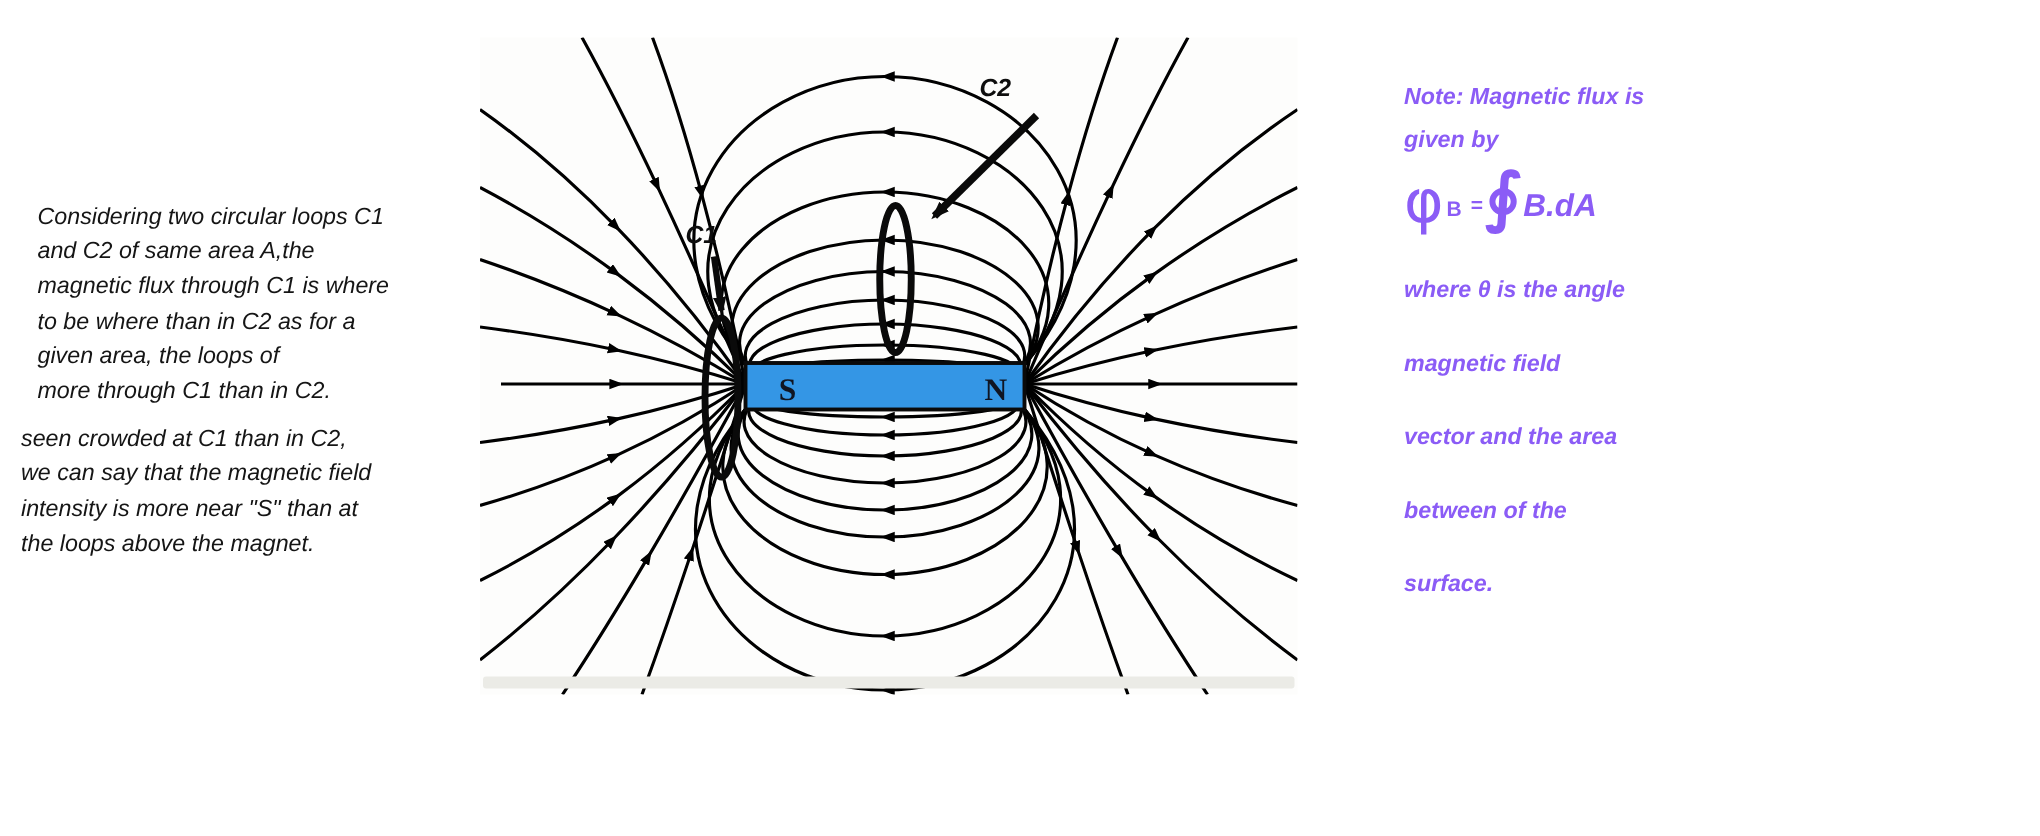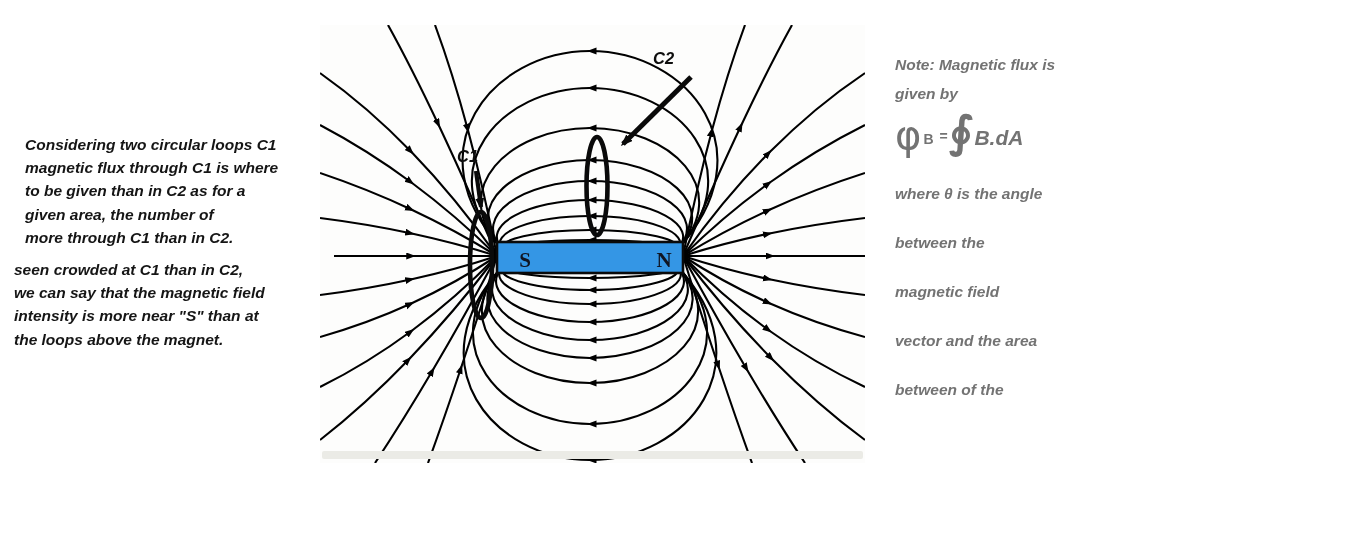--- a/index.html
+++ b/index.html
@@ -5,41 +5,41 @@
   html,body{margin:0;padding:0;}
   body{
     width:1360px;height:557px;position:relative;overflow:hidden;
     background:#ffffff;
     font-family:"Liberation Sans",sans-serif;
     color:#1b1b1b;
   }
   
   .left-note{
     position:absolute;left:14px;top:133px;width:312px;
-    font-weight:700;font-style:italic;font-size:15.5px;line-height:23.2px;
+    font-weight:400;font-style:italic;font-size:15.5px;line-height:23.2px;
     color:#151515;
   }
   .left-note .para1{padding-left:11px;margin:0 0 9px 0;}
   .left-note .para2{margin:0;}
   
   .diagram{
     position:absolute;left:320px;top:25px;width:545px;height:438px;
     background:#fdfdfc;
   }
   .diagram svg{display:block;width:545px;height:438px;overflow:hidden;}
   .fl{fill:none;stroke-width:2.1;marker-mid:url(#arr);}
   .scan-smudge{
     position:absolute;left:322px;top:451px;width:541px;height:8px;
     background:#ebebe6;border-radius:2px;
   }
   
   .right-note{
-    position:absolute;left:895px;top:50px;width:210px;
+    position:absolute;left:936px;top:50px;width:210px;
     font-weight:700;font-style:italic;font-size:15.5px;
-    color:#737373;
+    color:#8b5cf6;
   }
   .right-note .intro-line{line-height:29px;}
   .formula{
     display:flex;align-items:flex-start;margin:7px 0 4px 0;
     font-style:normal;height:44px;
   }
   .formula .phi{
     font-family:"DejaVu Sans",sans-serif;font-weight:400;
     font-size:40px;line-height:40px;margin-top:0px;
   }
@@ -51,23 +51,24 @@
   }
   .formula .integrand{font-size:21px;font-weight:700;font-style:italic;margin:11px 0 0 1px;}
   .right-note .expl-line{line-height:29px;margin-top:20px;}
 </style>
 </head>
 <body>
 
 <div class="left-note">
   <div class="para1">
     <div>Considering two circular loops C1</div>
+    <div>and C2 of same area A,the</div>
     <div>magnetic flux through C1 is where</div>
-    <div>to be given than in C2 as for a</div>
-    <div>given area, the number of</div>
+    <div>to be where than in C2 as for a</div>
+    <div>given area, the loops of</div>
     <div>more through C1 than in C2.</div>
   </div>
   <div class="para2">
     <div>seen crowded at C1 than in C2,</div>
     <div>we can say that the magnetic field</div>
     <div>intensity is more near "S" than at</div>
     <div>the loops above the magnet.</div>
   </div>
 </div>
 
@@ -149,17 +150,17 @@
   <div class="intro-line">Note: Magnetic flux is</div>
   <div class="intro-line">given by</div>
   <div class="formula">
     <span class="phi">φ</span>
     <span class="sub">B</span>
     <span class="eq">=</span>
     <span class="oint">∮</span>
     <span class="integrand">B.dA</span>
   </div>
   <div class="expl-line">where θ is the angle</div>
-  <div class="expl-line">between the</div>
   <div class="expl-line">magnetic field</div>
   <div class="expl-line">vector and the area</div>
   <div class="expl-line">between of the</div>
+  <div class="expl-line">surface.</div>
 </div>
 
 </body></html>

